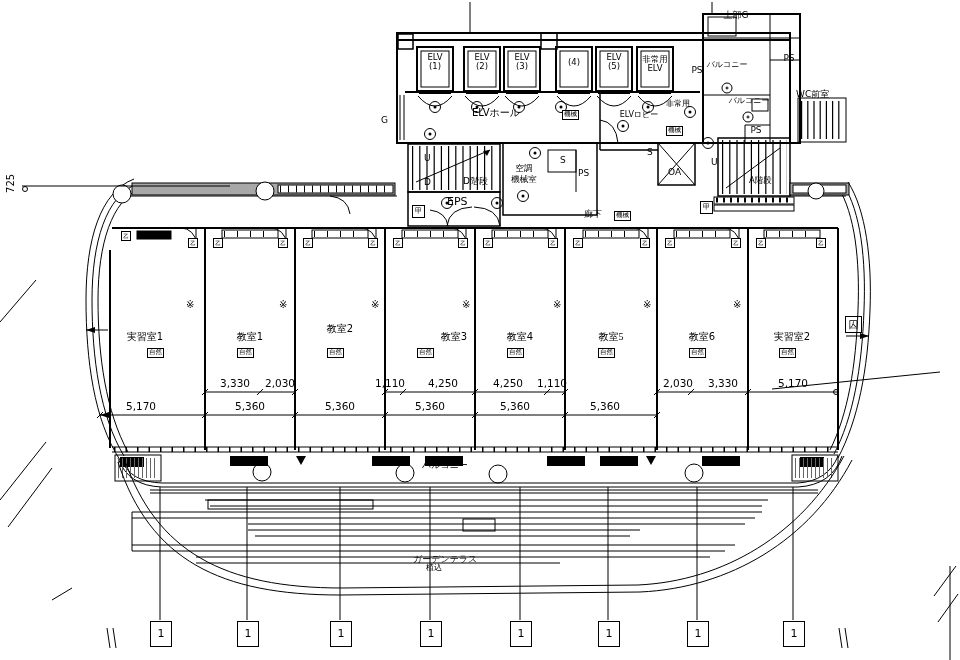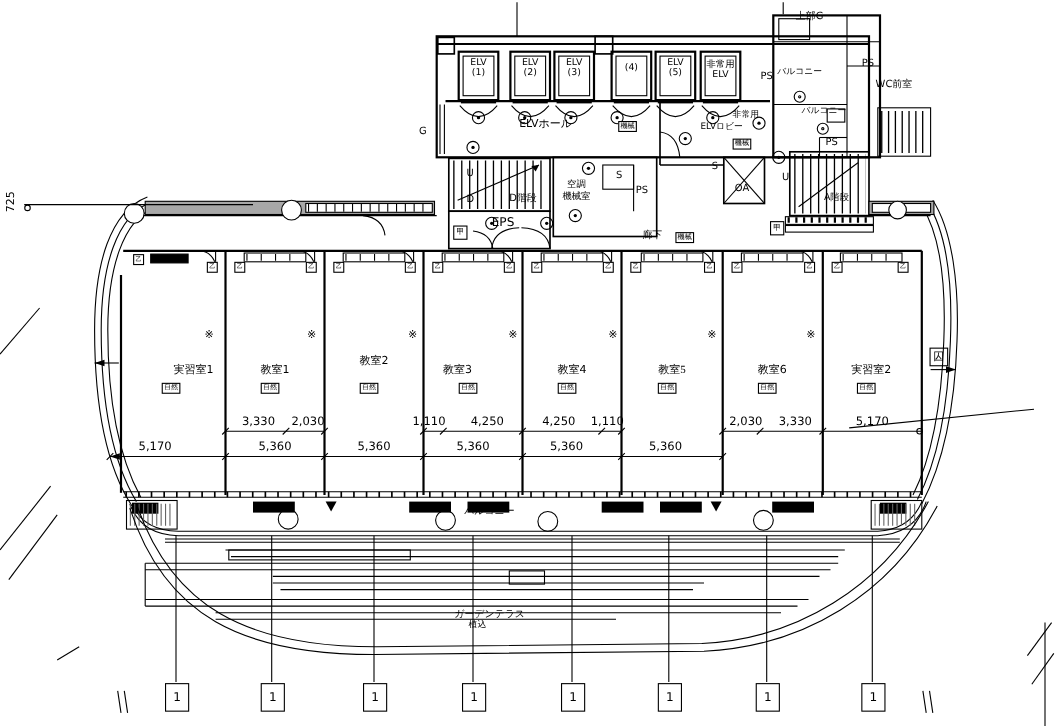--- a/index.html
+++ b/index.html
@@ -309,21 +309,21 @@
         <line x1="8" y1="527" x2="52" y2="468"></line>
     <line x1="52" y1="600" x2="72" y2="588"></line>
     <line x1="950" y1="566" x2="950" y2="660"></line>
     <line x1="934" y1="596" x2="956" y2="566"></line>
         <line x1="938" y1="622" x2="958" y2="594"></line>
   </g>
 </svg>
 
 <div class="t c" style="left:708px;top:11px;width:56px;">上部G</div>
 <div class="t c" style="left:775px;top:54px;width:28px;">PS</div>
-<div class="t" style="left:796px;top:73px;">WC前室</div>
+<div class="t" style="left:796px;top:90px;">WC前室</div>
 <div class="t c fs8" style="left:700px;top:61px;width:54px;">バルコニー</div>
 <div class="t c fs8" style="left:722px;top:97px;width:54px;">バルコニー</div>
 <div class="t c" style="left:742px;top:126px;width:28px;">PS</div>
 
 <div class="elv" style="left:413px;top:53px;">
       <div>ELV</div>
       <div>(1)</div>
     </div>
 <div class="elv" style="left:460px;top:53px;">
       <div>ELV</div>
@@ -345,45 +345,45 @@
       <div>非常用</div>
       <div style="font-size:8.5px;">ELV</div>
     </div>
 
 <div class="t c" style="left:683px;top:66px;width:28px;">PS</div>
 <div class="t" style="left:381px;top:116px;">G</div>
 <div class="t c fs10" style="left:453px;top:108px;width:86px;">ELVホール</div>
 <div class="bx" style="left:562px;top:110px;">機械</div>
 
 <div class="t c fs8" style="left:656px;top:100px;width:44px;">非常用</div>
-<div class="t c fs8" style="left:628px;top:111px;width:56px;">ELVロビー</div>
+<div class="t c fs8" style="left:611px;top:111px;width:56px;">ELVロビー</div>
 <div class="bx" style="left:666px;top:126px;">機械</div>
 
 <div class="t" style="left:424px;top:154px;">U</div>
 <div class="t" style="left:424px;top:178px;">D</div>
 <div class="t" style="left:463px;top:177px;text-align:right;">D階段</div>
 <div class="t fs11" style="left:447px;top:196px;">EPS</div>
 <div class="t c fs85" style="left:507px;top:164px;width:34px;">空調</div>
 <div class="t c fs85" style="left:503px;top:175px;width:42px;">機械室</div>
 <div class="t" style="left:560px;top:156px;">S</div>
 <div class="t" style="left:578px;top:169px;">PS</div>
 <div class="t" style="left:647px;top:148px;">S</div>
 <div class="t" style="left:668px;top:168px;">OA</div>
 <div class="t" style="left:711px;top:158px;">U</div>
 <div class="t fs85" style="left:749px;top:176px;">A階段</div>
 <div class="t" style="left:584px;top:210px;">廊下</div>
 <div class="bx" style="left:614px;top:211px;">機械</div>
 
 <div class="mk" style="left:412px;top:205px;width:11px;height:11px;font-size:7px;line-height:11px;">甲</div>
 <div class="mk" style="left:700px;top:201px;width:11px;height:11px;font-size:7px;line-height:11px;">甲</div>
 
-<div class="t c fs10" style="left:136px;top:332px;width:80px;">実習室1</div>
+<div class="t c fs10" style="left:105px;top:332px;width:80px;">実習室1</div>
 <div class="t c fs10" style="left:210px;top:332px;width:80px;">教室1</div>
 <div class="t c fs10" style="left:300px;top:324px;width:80px;">教室2</div>
-<div class="t c fs10" style="left:376px;top:332px;width:80px;">教室3</div>
+<div class="t c fs10" style="left:414px;top:332px;width:80px;">教室3</div>
 <div class="t c fs10" style="left:480px;top:332px;width:80px;">教室4</div>
 <div class="t c fs10" style="left:571px;top:332px;width:80px;font-family:Liberation Serif, serif;">教室5</div>
 <div class="t c fs10" style="left:662px;top:332px;width:80px;">教室6</div>
 <div class="t c fs10" style="left:752px;top:332px;width:80px;">実習室2</div>
 <div class="bx" style="left:147px;top:348px;">自然</div>
 <div class="bx" style="left:237px;top:348px;">自然</div>
 <div class="bx" style="left:327px;top:348px;">自然</div>
 <div class="bx" style="left:417px;top:348px;">自然</div>
 <div class="bx" style="left:507px;top:348px;">自然</div>
 <div class="bx" style="left:598px;top:348px;">自然</div>

